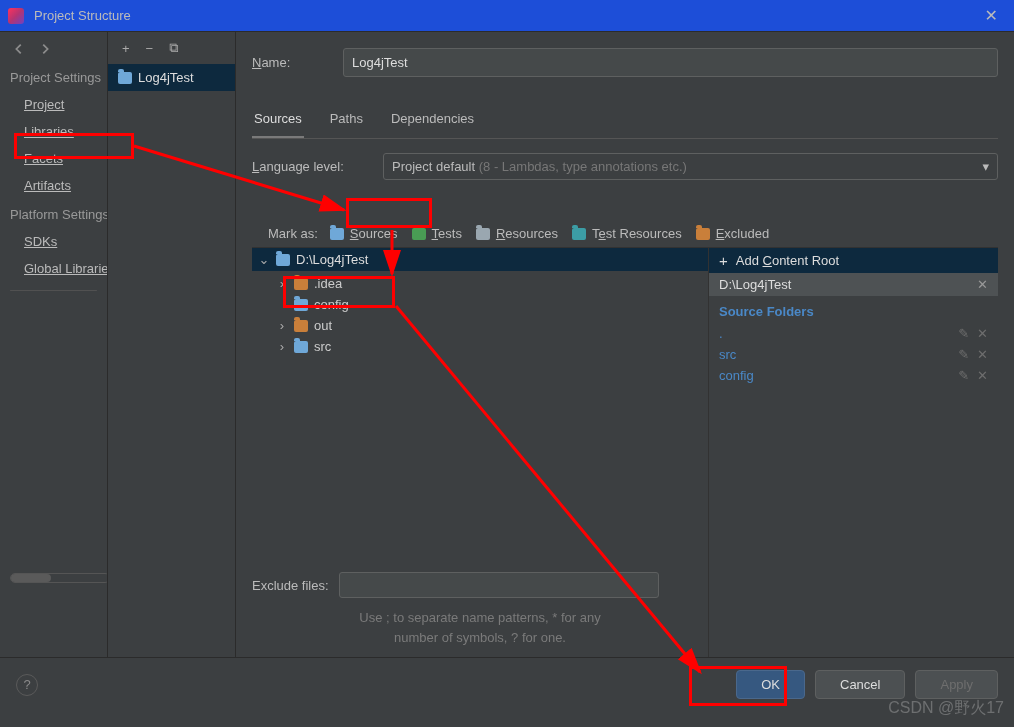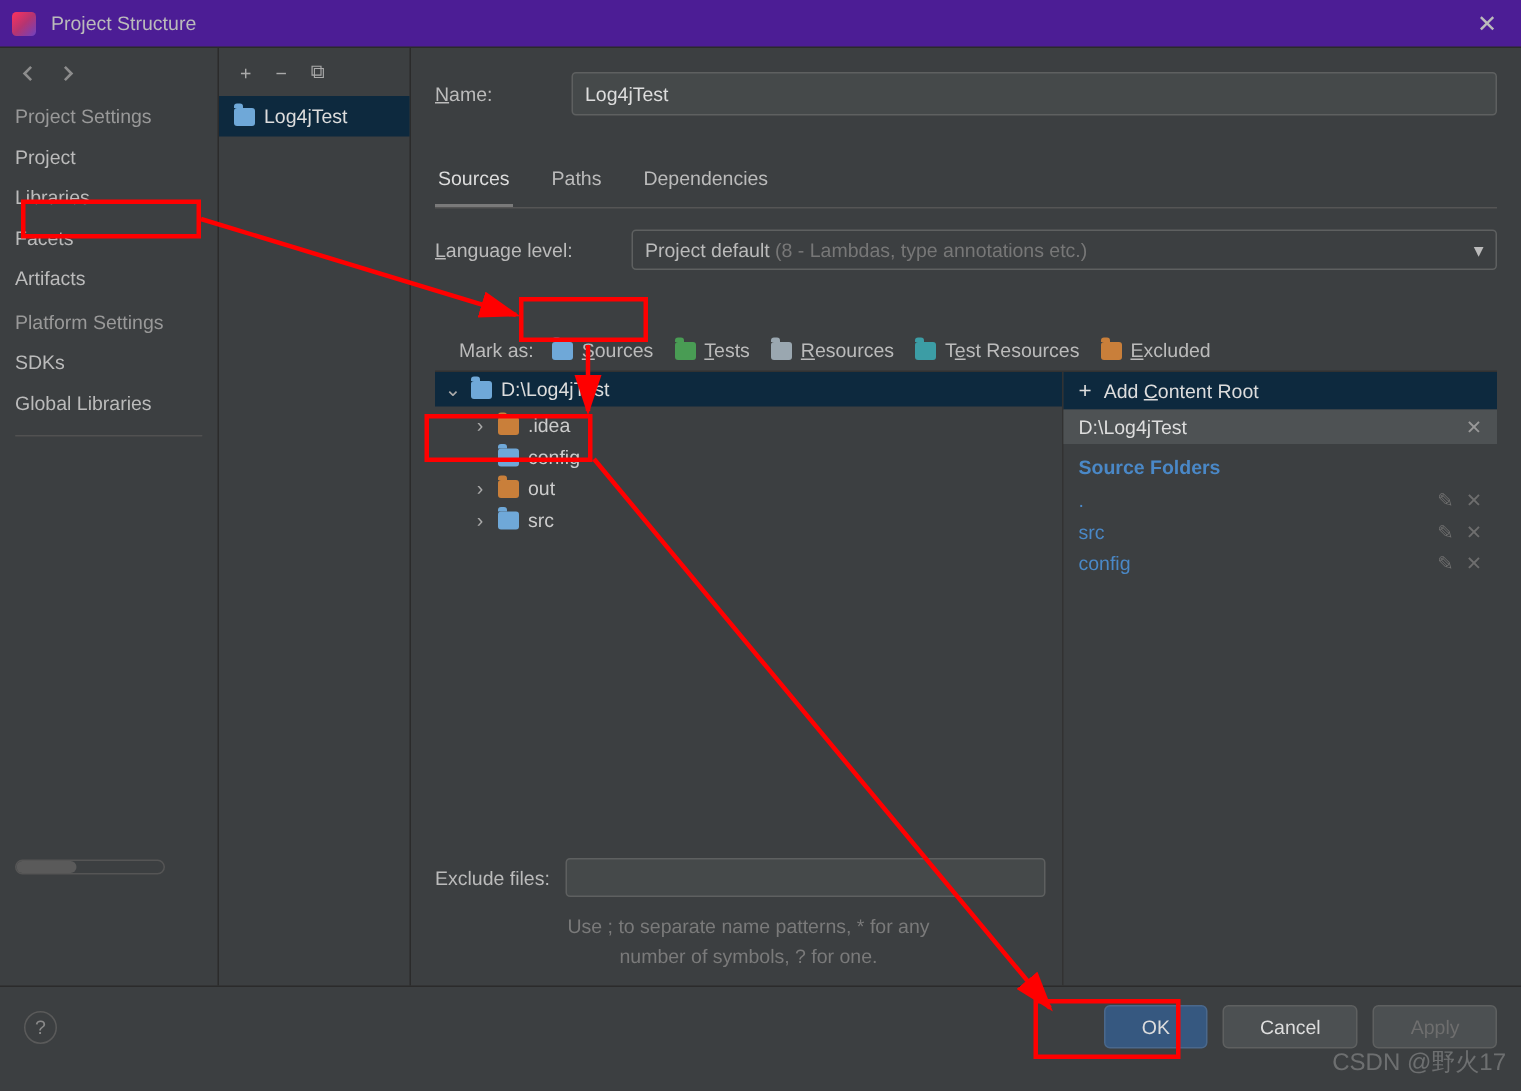--- a/index.html
+++ b/index.html
@@ -1,28 +1,28 @@
 <!DOCTYPE html>
 <html><head>
 <meta charset="utf-8">
 <style>
 * { box-sizing: border-box; margin: 0; padding: 0; font-family: "Segoe UI", Arial, sans-serif; font-size: 13px; }
 body { background: #3c3f41; color: #bbbbbb; width: 1014px; height: 727px; overflow: hidden; position: relative; }
 
-.titlebar { height: 32px; display: flex; align-items: center; padding: 0 8px; background: #4c1d95; border-bottom: 1px solid #2b2b2b; }
+.titlebar { height: 32px; display: flex; align-items: center; padding: 0 8px; background: #1d4ed8; border-bottom: 1px solid #2b2b2b; }
 .titlebar .app-icon { width: 16px; height: 16px; background: linear-gradient(135deg,#fe315d,#b53471,#6f42c1); border-radius: 3px; margin-right: 10px; display: inline-block; }
 .titlebar .title { color: #bbb; font-size: 13px; flex: 1; }
 .titlebar .close { color: #bbb; font-size: 16px; cursor: pointer; padding: 0 8px; }
 
 .main { display: flex; height: 625px; }
-.sidebar { width: 146px; border-right: 1px solid #2b2b2b; padding-top: 4px; overflow: hidden; }
+.sidebar { width: 108px; border-right: 1px solid #2b2b2b; padding-top: 4px; overflow: hidden; }
 .sidebar .nav-row { display: flex; align-items: center; gap: 12px; padding: 6px 12px; color: #8c8c8c; }
 .sidebar .nav-row svg { width: 14px; height: 14px; }
 .sidebar .section-head { color: #999; padding: 8px 10px 6px; white-space: nowrap; }
-.sidebar .item { padding: 6px 10px 6px 10px; color: #bbb; cursor: pointer; white-space: nowrap; }
+.sidebar .item { padding: 6px 10px 6px 24px; color: #bbb; cursor: pointer; white-space: nowrap; text-decoration: underline; }
 .sidebar .item.selected { background: #4b6eaf; color: #fff; }
 .sidebar .sep { height: 1px; background: #515151; margin: 8px 10px; border-radius: 1px; }
 .sidebar .scrollbar { position: absolute; bottom: 74px; left: 10px; width: 100px; height: 10px; background: #3c3f41; border: 1px solid #555; border-radius: 5px; }
 .sidebar .scrollbar .thumb { width: 40px; height: 100%; background: #5a5a5a; border-radius: 5px; }
 
 .module-list { width: 128px; border-right: 1px solid #2b2b2b; }
 .module-list .toolbar { display: flex; align-items: center; gap: 16px; padding: 8px 14px; color: #aaa; font-size: 18px; }
 .module-list .toolbar span { cursor: pointer; }
 .module-list .mod-item { display: flex; align-items: center; gap: 6px; padding: 6px 10px; background: #0d293e; color: #ddd; }
 .folder-icon { width: 14px; height: 12px; display: inline-block; border-radius: 2px; position: relative; }

